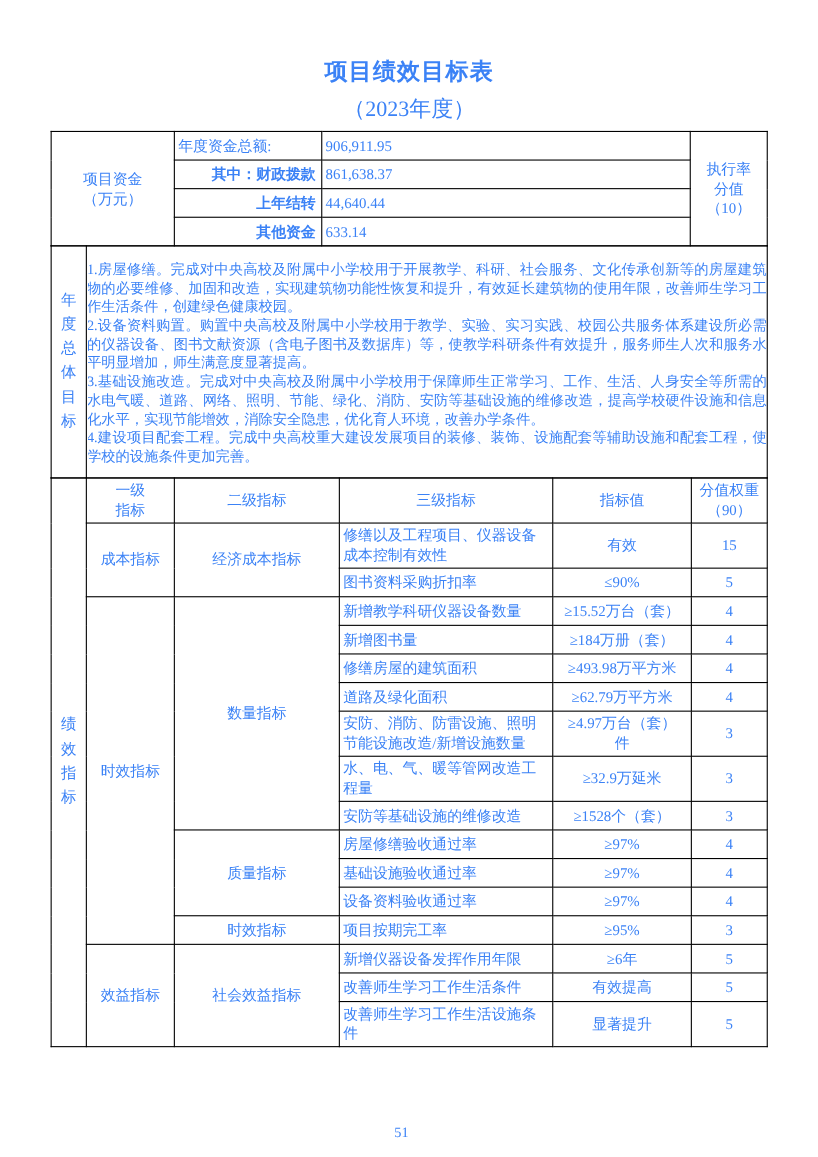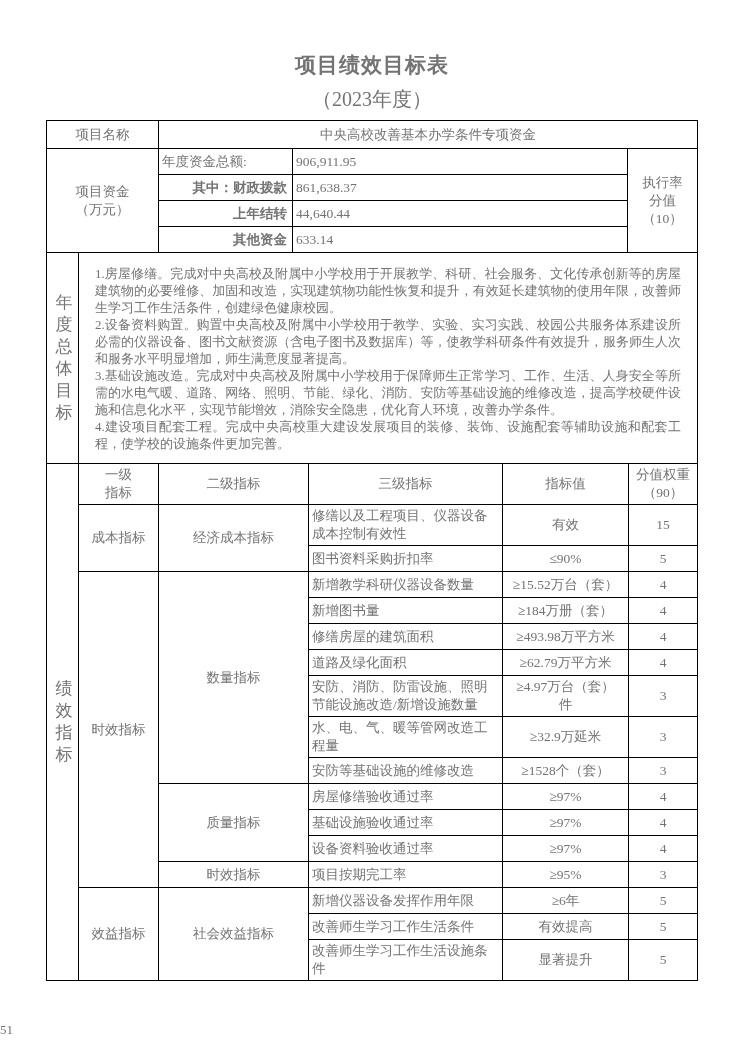--- a/index.html
+++ b/index.html
@@ -1,19 +1,19 @@
 <!DOCTYPE html>
 <html><head>
 <meta charset="utf-8">
 <style>
   html,body{margin:0;padding:0;background:#fff;}
   .page{
     position:relative;
     width:744px;height:1052px;
-    background:#fff;color:#737373;
+    background:#fff;color:#3b82f6;
     font-family:"Liberation Serif","DejaVu Serif",serif;
     overflow:hidden;
   }
   .titleblock{padding-top:52px;text-align:center;}
   .doc-title{
     font-size:21px;font-weight:bold;line-height:26px;margin:0;
     letter-spacing:1px;
   }
   .doc-subtitle{font-size:20px;line-height:18px;margin:12px 0 0 0;}
   .doc-table{
@@ -28,51 +28,47 @@
     overflow:hidden;
   }
   .c{text-align:center;}
   .l{text-align:left;}
   .r{text-align:right;padding-right:5px !important;font-weight:bold;}
   .num{text-align:left;padding-right:4px !important;}
   .preline{white-space:pre-line;}
   .h26{height:23px;}
   .h25{height:21px;margin-left:43px;}
   .hdr{height:34px;}
-  .goal-cell{vertical-align:top;height:204px;padding:3px 16px !important;border-radius:24px;}
+  .goal-cell{vertical-align:top;height:204px;padding:3px 0 !important;border-radius:24px;}
   .goal-cell .para{font-size:13px;line-height:17px;text-align:justify;}
   .vcell{padding:0 !important;}
   .vchar{
     width:14px;margin:0 auto;word-break:break-all;
-    line-height:22px;font-size:17px;text-align:center;
-  }
-  .pageno{position:absolute;left:0;right:14px;bottom:14px;text-align:left;font-size:13px;}
+    line-height:22px;font-size:14px;text-align:center;
+  }
+  .pageno{position:absolute;left:0;right:14px;bottom:14px;text-align:center;font-size:13px;}
 </style>
 </head>
 <body>
 
 <div class="page">
 
   <div class="titleblock">
     <h1 class="doc-title">项目绩效目标表</h1>
     <p class="doc-subtitle">（2023年度）</p>
   </div>
 
   <table class="doc-table first">
     <colgroup>
         <col style="width:112px">
         <col style="width:199px">
         <col style="width:148px">
         <col style="width:192px">
       </colgroup>
     <tbody>
-        <tr>
-      <td class="c h26">项目名称</td>
-      <td class="c h26" colspan="3">中央高校改善基本办学条件专项资金</td>
-    </tr>
   </tbody>
     </table>
 
   <table class="doc-table">
     <colgroup>
         <col style="width:112px">
         <col style="width:134px">
         <col style="width:335px">
         <col style="width:70px">
       </colgroup>

